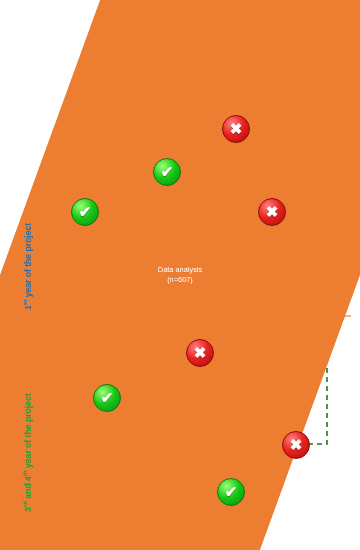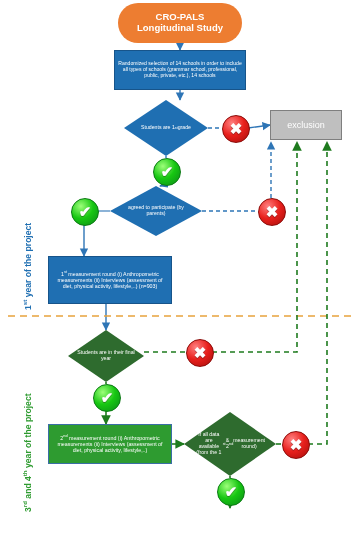--- a/index.html
+++ b/index.html
@@ -149,20 +149,27 @@
     <span>1<sup>st</sup> measurement round (i) Anthropometric measurements (ii) Interviews (assessment of diet, physical activity, lifestyle,..) (n=903)</span>
   </div>
   <div id="box-round2" class="node">
     <span>2<sup>nd</sup> measurement round (i) Anthropometric measurements (ii) Interviews (assessment of diet, physical activity, lifestyle,..)</span>
   </div>
 
   <div id="box-exclusion" class="node">
     <span>exclusion</span>
   </div>
 
+  <div id="box-analysis">
+    <div class="pgram"></div>
+    <div class="txt">
+      <span>Data analysis</span>
+      <span>(n=607)</span>
+    </div>
+  </div>
 
   <div class="badge x" id="x1">
       <span class="g">✖</span>
     </div>
   <div class="badge x" id="x2">
       <span class="g">✖</span>
     </div>
   <div class="badge x" id="x3">
       <span class="g">✖</span>
     </div>

